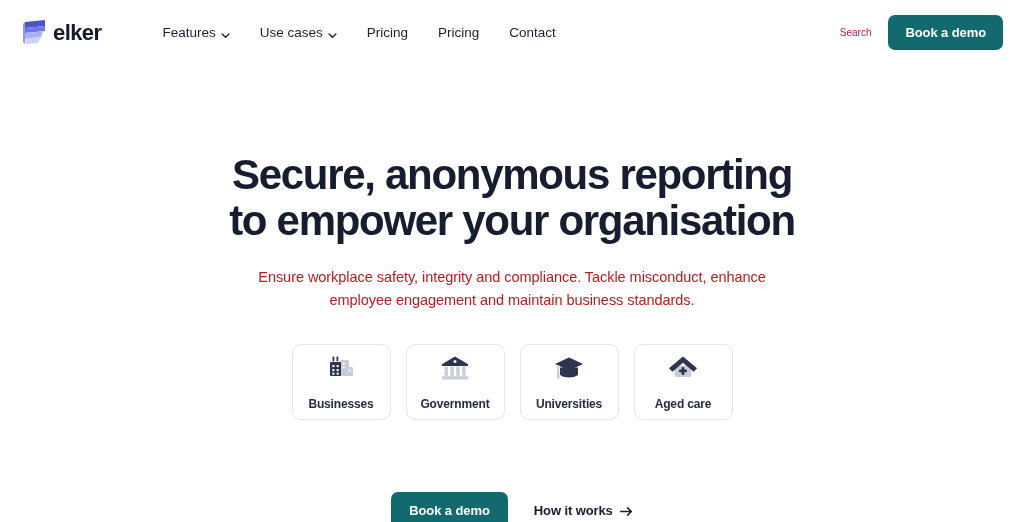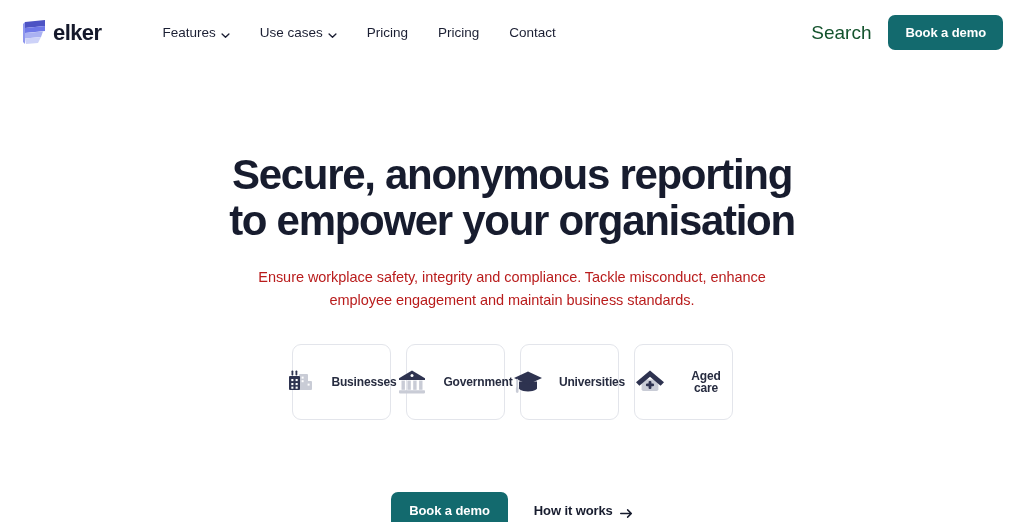--- a/index.html
+++ b/index.html
@@ -77,22 +77,22 @@
   }
 
   .header-right {
     margin-left: auto;
     display: flex;
     align-items: center;
     gap: 17px;
   }
 
   .search-link {
-    font-size: 19px;
-    color: #14532d;
+    font-size: 10px;
+    color: #be185d;
     cursor: pointer;
     white-space: nowrap;
   }
 
   .btn-demo {
     background: #136a6e;
     color: #ffffff;
     font-size: 13px;
     font-weight: 700;
     border: none;
@@ -137,20 +137,21 @@
     gap: 15px;
   }
 
   .card {
     width: 99px;
     height: 76px;
     border: 1px solid #e3e5eb;
     border-radius: 9px;
     background: #ffffff;
     display: flex;
+    flex-direction: column;
     align-items: center;
     justify-content: center;
     gap: 16px;
     cursor: pointer;
   }
 
   .card-icon {
     width: 30px;
     height: 28px;
     display: block;
@@ -182,21 +183,21 @@
     border-radius: 7px;
     padding: 11px 18px;
     cursor: pointer;
     font-family: inherit;
     white-space: nowrap;
     letter-spacing: -0.1px;
   }
 
   .link-how {
     display: flex;
-    align-items: flex-end;
+    align-items: center;
     gap: 7px;
     font-size: 13px;
     font-weight: 700;
     color: #171c2e;
     cursor: pointer;
     letter-spacing: -0.1px;
     white-space: nowrap;
   }
 
   .arrow-ico {

